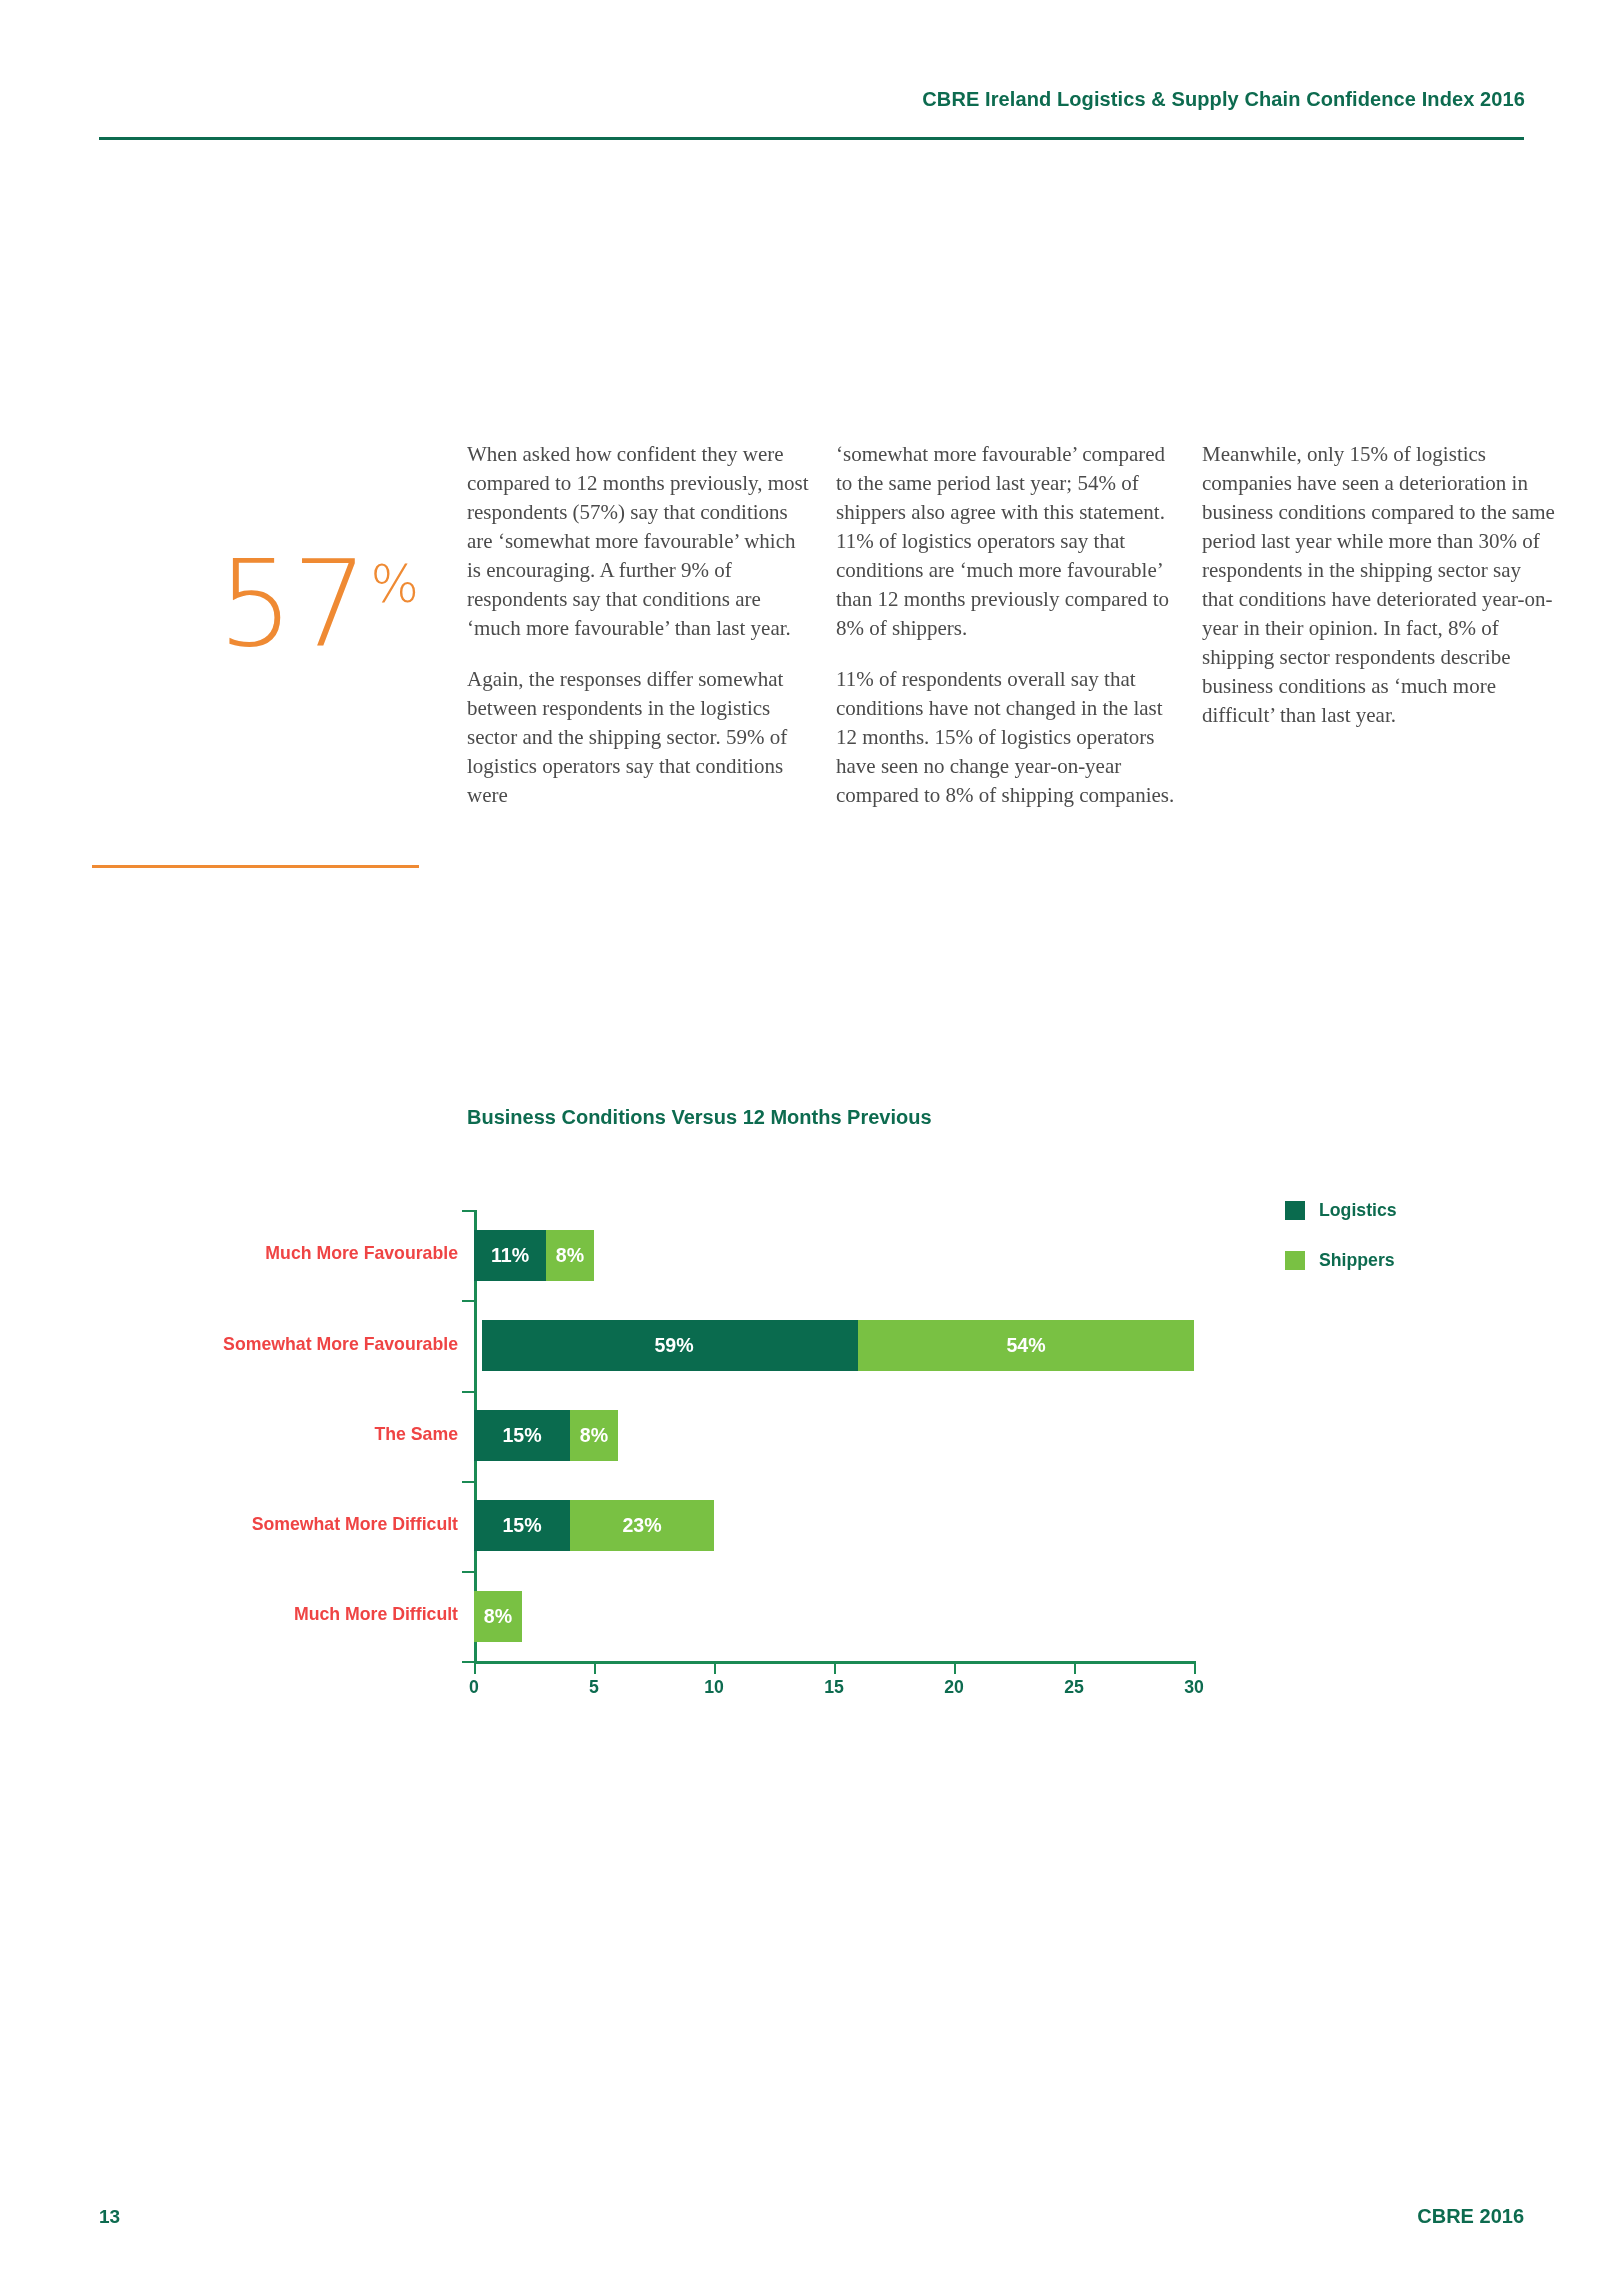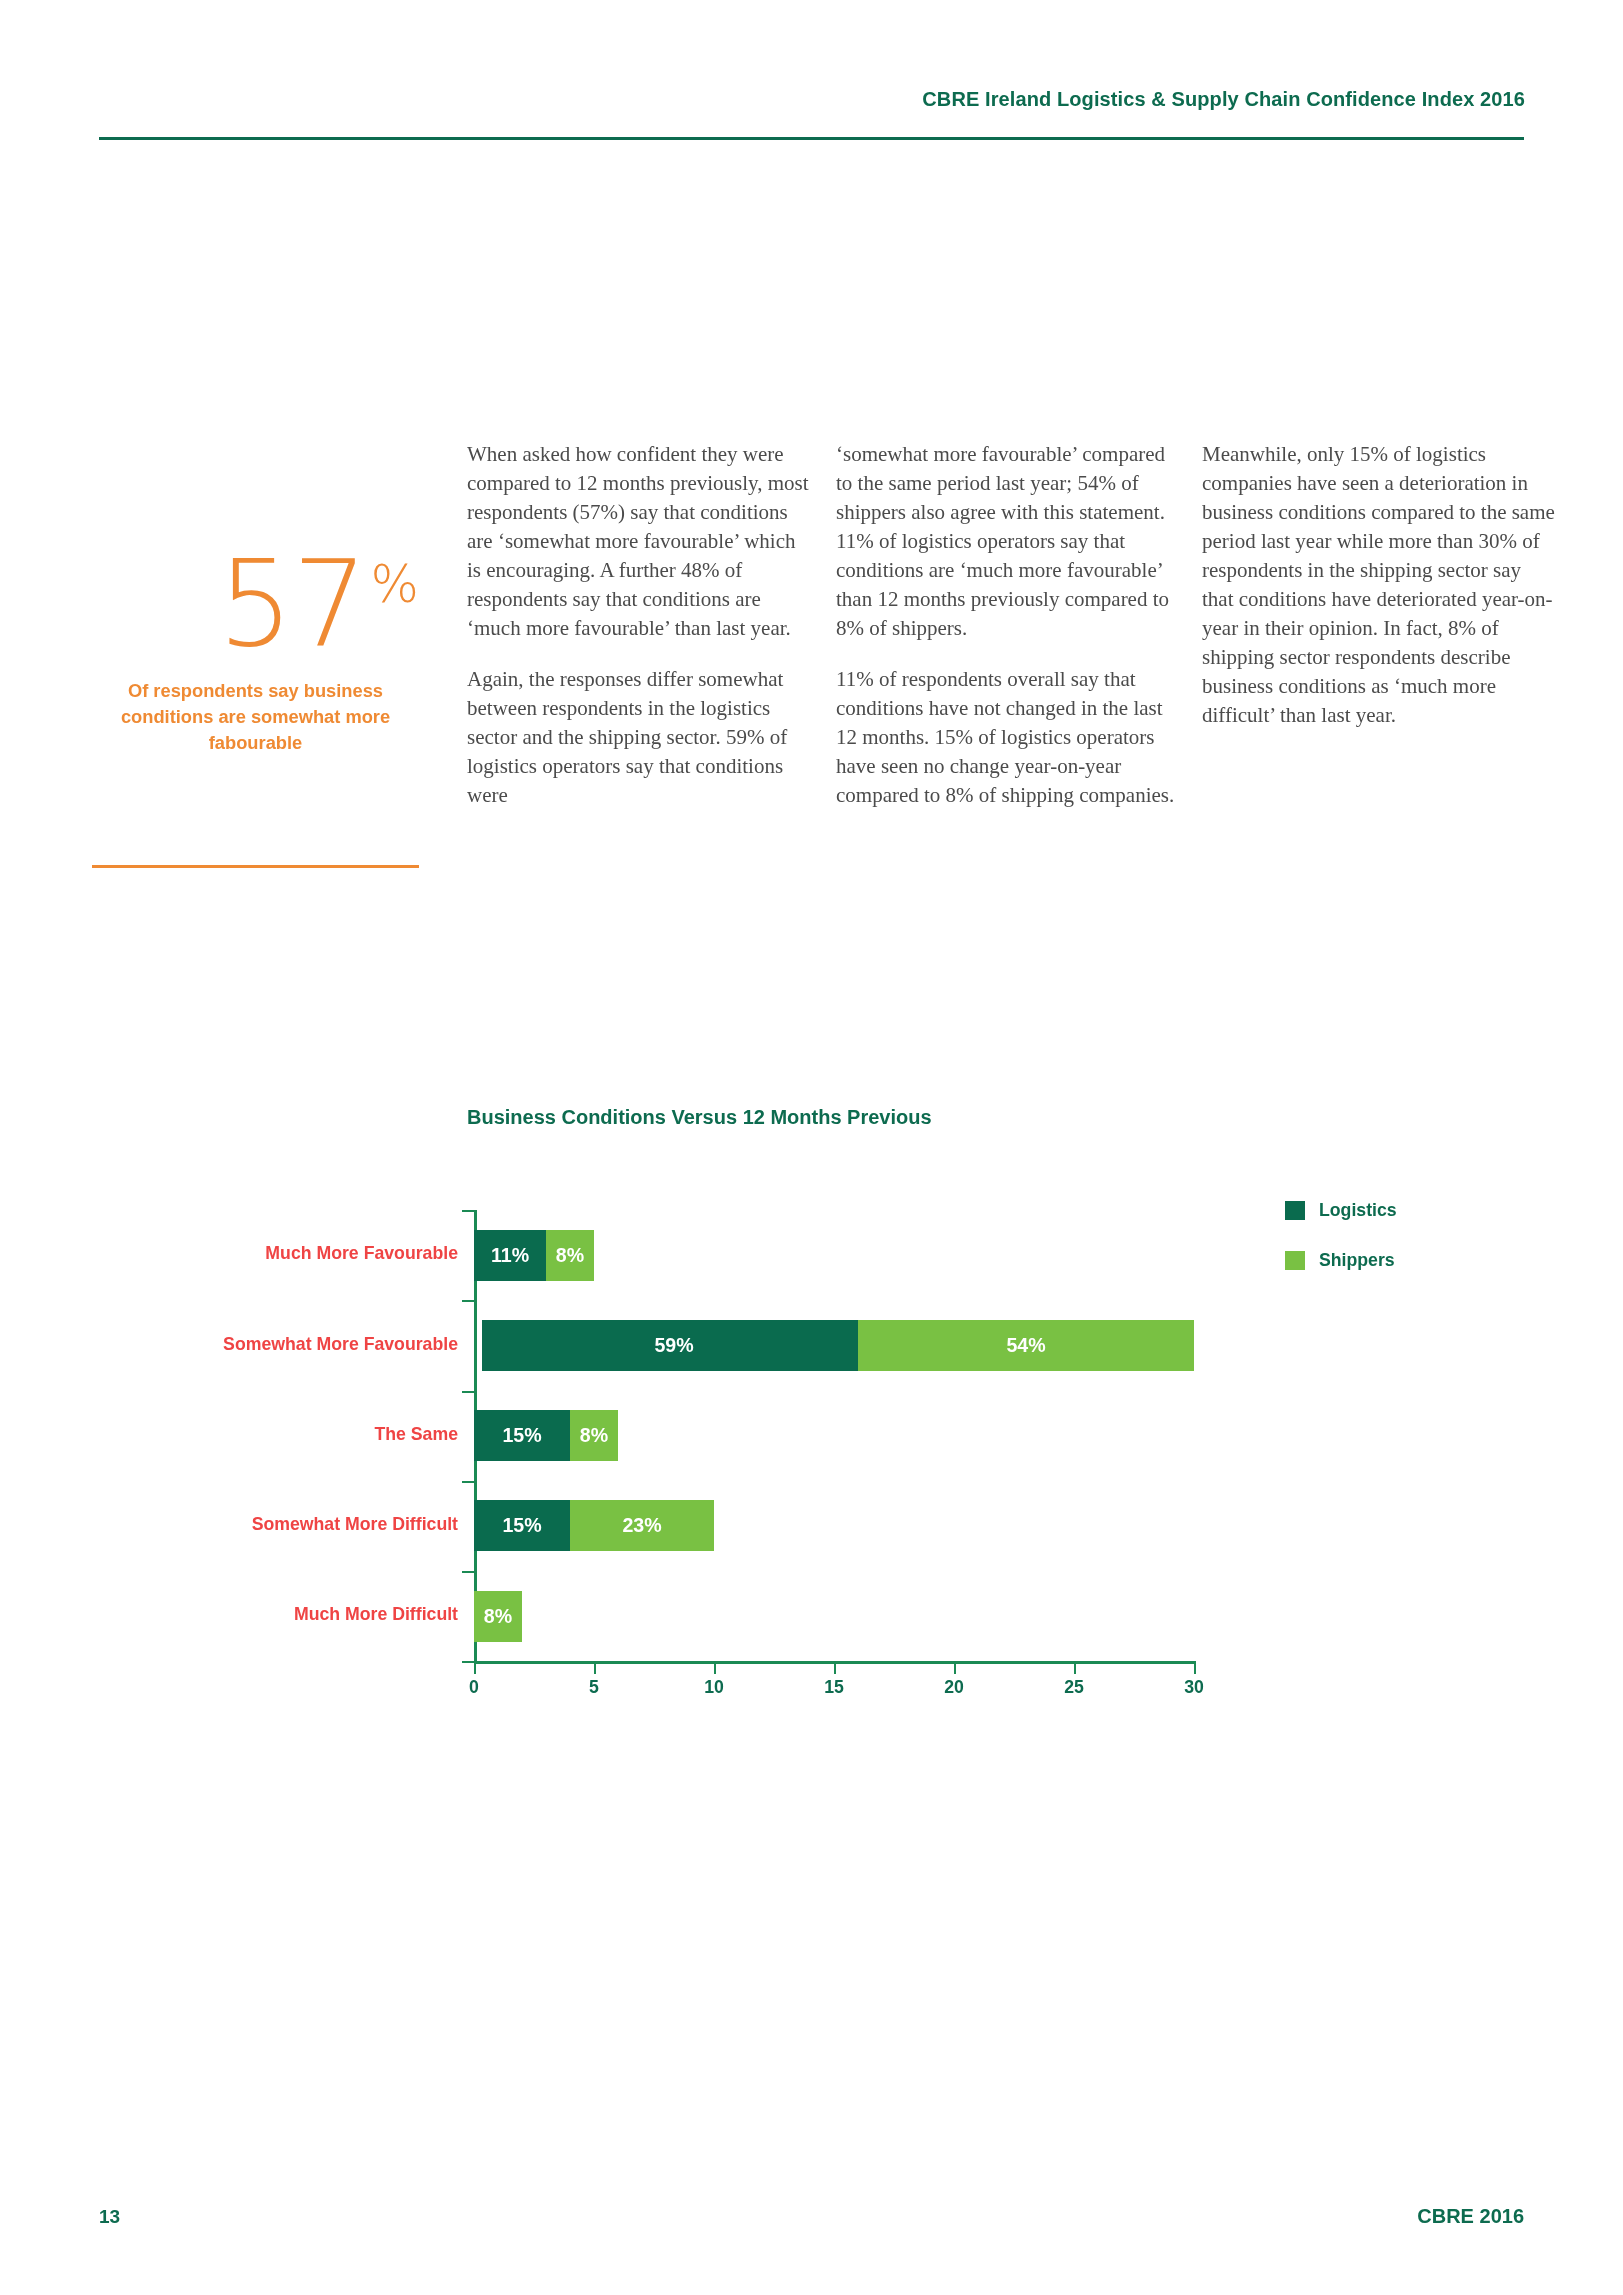--- a/index.html
+++ b/index.html
@@ -159,26 +159,25 @@
 <div class="page">
 
   <div class="header-title">CBRE Ireland Logistics &amp; Supply Chain Confidence Index 2016</div>
   <div class="header-rule"></div>
 
   <div class="stat-block">
     <div class="stat-number-row">
       <div class="stat-number">57</div>
       <div class="stat-percent">%</div>
     </div>
-    <div class="stat-caption">Of respondents say business conditions are somewhat more fabourable</div>
   </div>
   <div class="stat-rule"></div>
 
   <div class="col col1">
-    <p>When asked how confident they were compared to 12 months previously, most respondents (57%) say that conditions are ‘somewhat more favourable’ which is encouraging. A further 48% of respondents say that conditions are ‘much more favourable’ than last year.</p>
+    <p>When asked how confident they were compared to 12 months previously, most respondents (57%) say that conditions are ‘somewhat more favourable’ which is encouraging. A further 9% of respondents say that conditions are ‘much more favourable’ than last year.</p>
     <p>Again, the responses differ somewhat between respondents in the logistics sector and the shipping sector. 59% of logistics operators say that conditions were</p>
   </div>
   <div class="col col2">
     <p>‘somewhat more favourable’ compared to the same period last year; 54% of shippers also agree with this statement. 11% of logistics operators say that conditions are ‘much more favourable’ than 12 months previously compared to 8% of shippers.</p>
     <p>11% of respondents overall say that conditions have not changed in the last 12 months. 15% of logistics operators have seen no change year-on-year compared to 8% of shipping companies.</p>
   </div>
   <div class="col col3">
     <p>Meanwhile, only 15% of logistics companies have seen a deterioration in business conditions compared to the same period last year while more than 30% of respondents in the shipping sector say that conditions have deteriorated year-on-year in their opinion.  In fact, 8% of shipping sector respondents describe business conditions as ‘much more difficult’ than last year.</p>
   </div>
 

